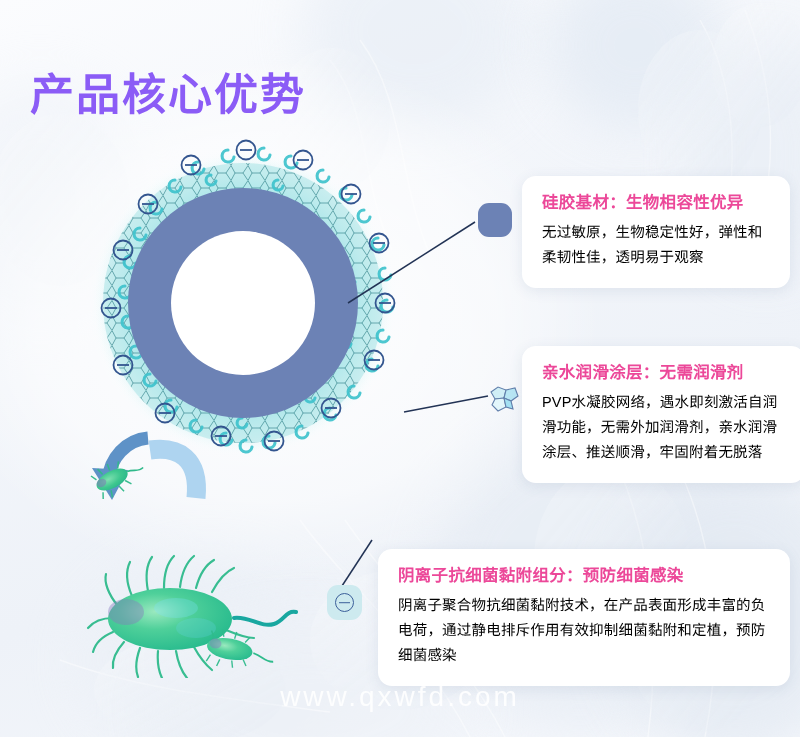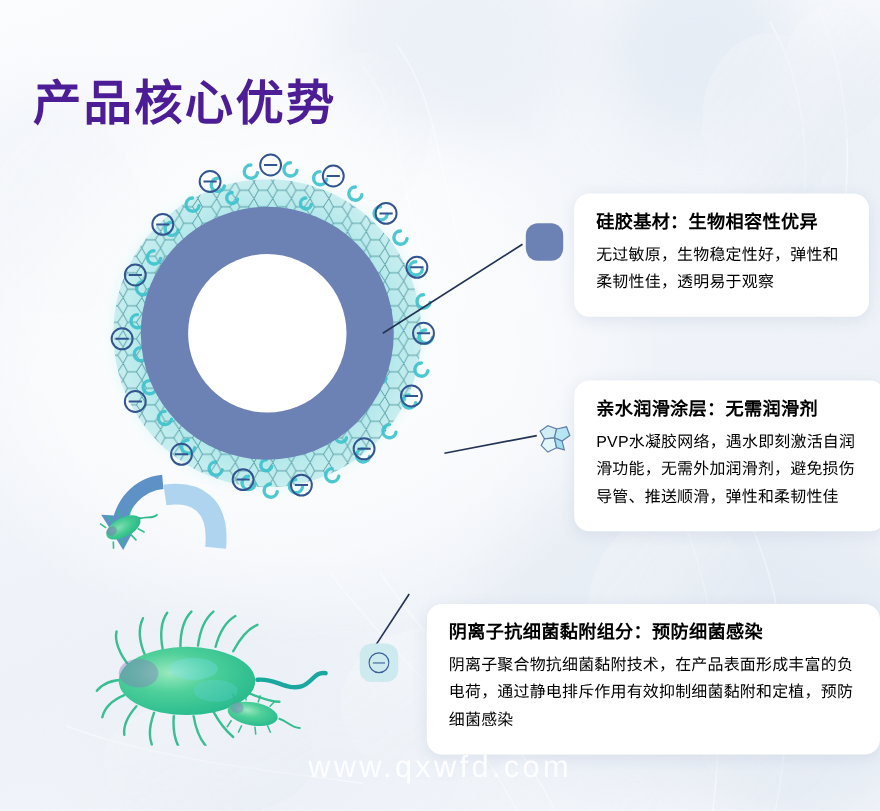--- a/index.html
+++ b/index.html
@@ -51,21 +51,21 @@
   }
 
   
   .page-title {
     position: absolute;
     left: 30px;
     top: 44px;
     font-size: 44px;
     font-weight: 700;
     letter-spacing: 2px;
-    color: #4c1d95;
+    color: #8b5cf6;
     line-height: 1;
     white-space: nowrap;
   }
 
   
   .diagram {
     position: absolute;
     left: 78px;
     top: 128px;
     width: 340px;
@@ -124,24 +124,24 @@
   .card {
     position: absolute;
     background: #ffffff;
     border-radius: 14px;
     box-shadow: 0 3px 14px rgba(60, 85, 130, .10);
     padding: 16px 20px 18px 20px;
     box-sizing: border-box;
   }
   .card-1 { left: 522px; top: 176px; width: 268px; }
   .card-2 { left: 522px; top: 346px; width: 283px; }
-  .card-3 { left: 388px; top: 549px; width: 412px; }
+  .card-3 { left: 378px; top: 549px; width: 412px; }
 
   .card-title {
-    color: #000000;
+    color: #ec4899;
     font-weight: 700;
     font-size: 16.5px;
     letter-spacing: .3px;
     margin: 0 0 7px 0;
     line-height: 1.3;
   }
   .card-body {
     color: #000000;
     font-size: 14.5px;
     line-height: 1.72;
@@ -442,21 +442,21 @@
     <span class="glyph"></span>
   </div>
 
   <div class="card card-1">
     <p class="card-title">硅胶基材：生物相容性优异</p>
     <p class="card-body">无过敏原，生物稳定性好，弹性和柔韧性佳，透明易于观察</p>
   </div>
 
   <div class="card card-2">
     <p class="card-title">亲水润滑涂层：无需润滑剂</p>
-    <p class="card-body">PVP水凝胶网络，遇水即刻激活自润滑功能，无需外加润滑剂，避免损伤导管、推送顺滑，弹性和柔韧性佳</p>
+    <p class="card-body">PVP水凝胶网络，遇水即刻激活自润滑功能，无需外加润滑剂，亲水润滑涂层、推送顺滑，牢固附着无脱落</p>
   </div>
 
   <div class="card card-3">
     <p class="card-title">阴离子抗细菌黏附组分：预防细菌感染</p>
     <p class="card-body">阴离子聚合物抗细菌黏附技术，在产品表面形成丰富的负电荷，通过静电排斥作用有效抑制细菌黏附和定植，预防细菌感染</p>
   </div>
 
   <div class="watermark">www.qxwfd.com</div>
 
 </div>

